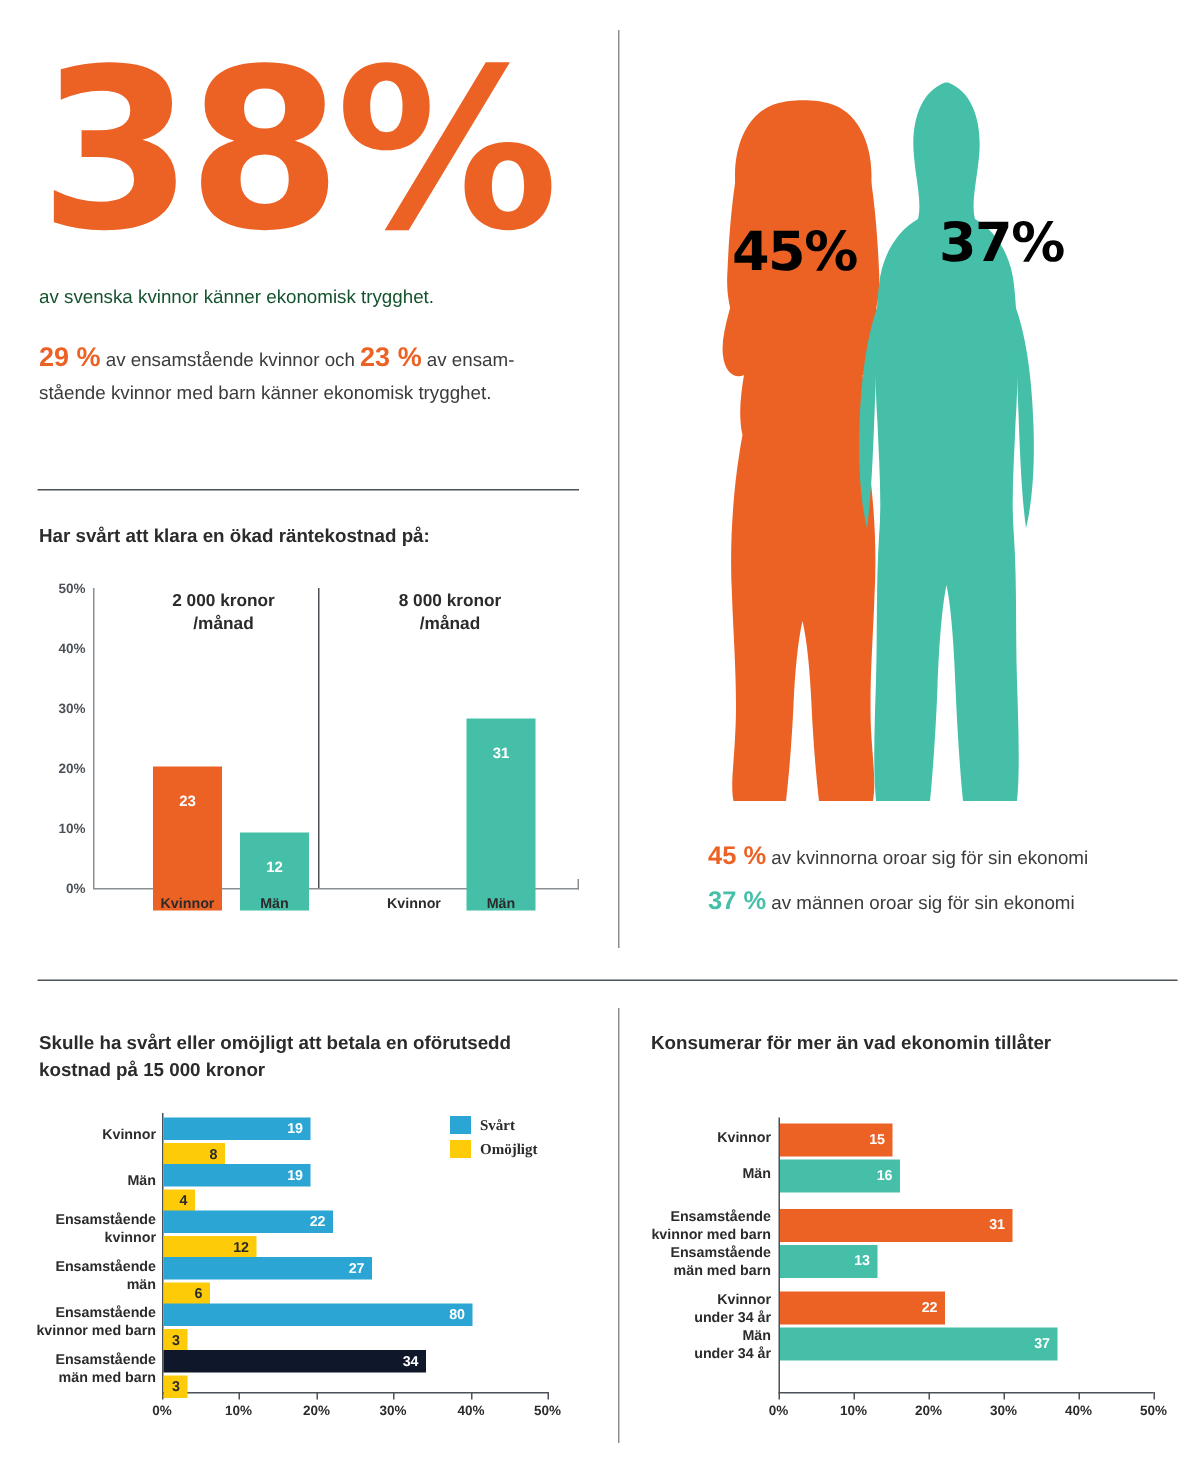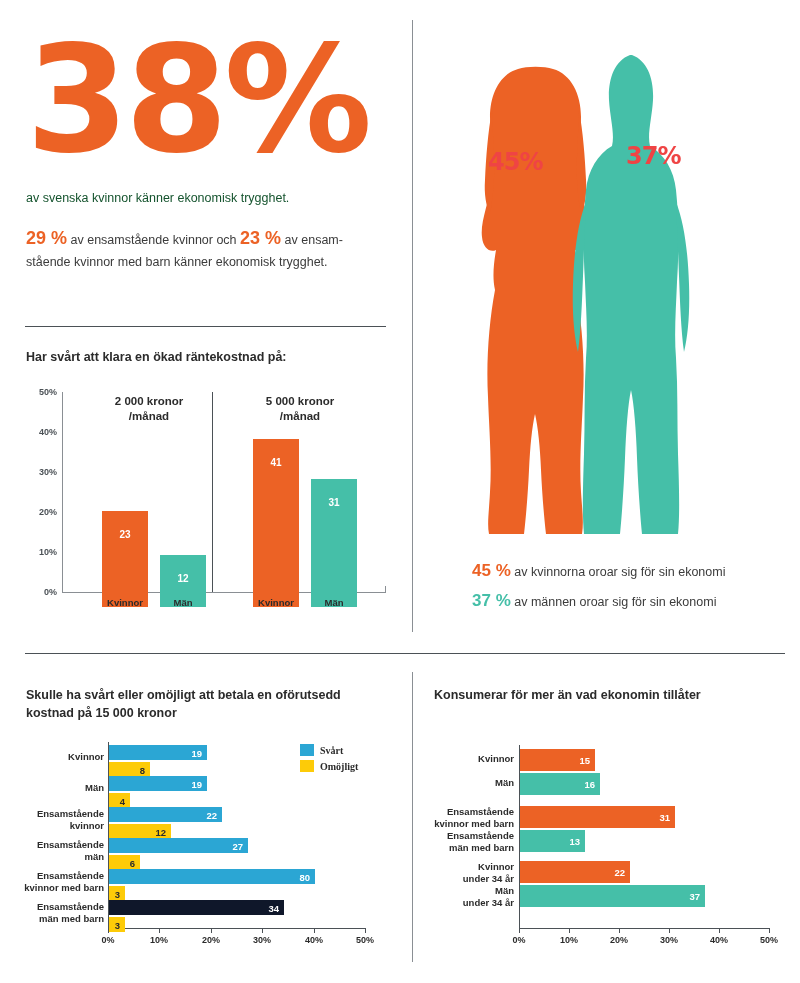--- a/index.html
+++ b/index.html
@@ -227,22 +227,22 @@
   }
 
   
   .people {
     position: absolute;
     left: 440px; top: 22px;
     width: 350px; height: 520px;
   }
   .figure-pct {
     position: absolute;
-    color: #ef4444;
-    font-size: 24px;
+    color: #000000;
+    font-size: 36px;
     font-weight: bold;
     font-family: "DejaVu Sans", sans-serif;
     letter-spacing: -1px;
   }
   .worry-block {
     position: absolute;
     left: 472px; top: 556px;
     width: 320px;
     font-size: 12.5px;
     line-height: 1.75;
@@ -350,25 +350,22 @@
   <div class="col-bar" style="left:76px; height:96px; background:#ec6225;margin-top:22px;">
     <span class="col-bar-label">23</span>
   </div>
   <div class="col-bar" style="left:134px; height:52px; background:#45bfa8;">
     <span class="col-bar-label">12</span>
   </div>
   <div class="col-cat" style="left:64px;">Kvinnor</div>
   <div class="col-cat" style="left:122px;">Män</div>
 
   <div class="group-title" style="left:214px; width:120px;">
-    <div>5 000 kronor</div>
+    <div>8 000 kronor</div>
     <div>/månad</div>
-  </div>
-  <div class="col-bar" style="left:227px; height:168px; background:#ec6225;">
-    <span class="col-bar-label">41</span>
   </div>
   <div class="col-bar" style="left:285px; height:128px; background:#45bfa8;">
     <span class="col-bar-label">31</span>
   </div>
   <div class="col-cat" style="left:215px;">Kvinnor</div>
   <div class="col-cat" style="left:273px;">Män</div>
 </div>
 
 <div class="sec-title" style="left:26px; top:686px; width:360px;">
   <div>Skulle ha svårt eller omöjligt att betala en oförutsedd</div>

